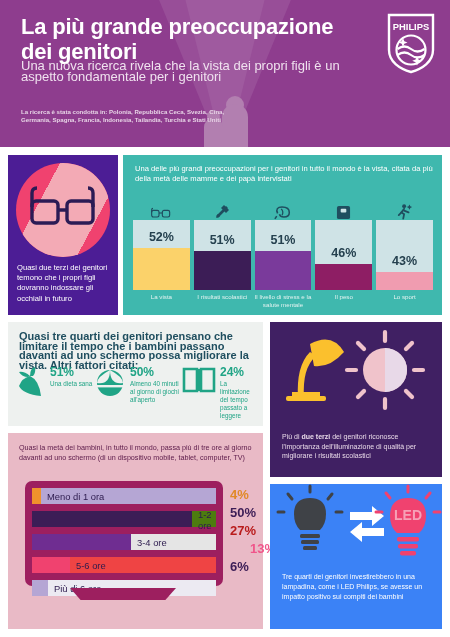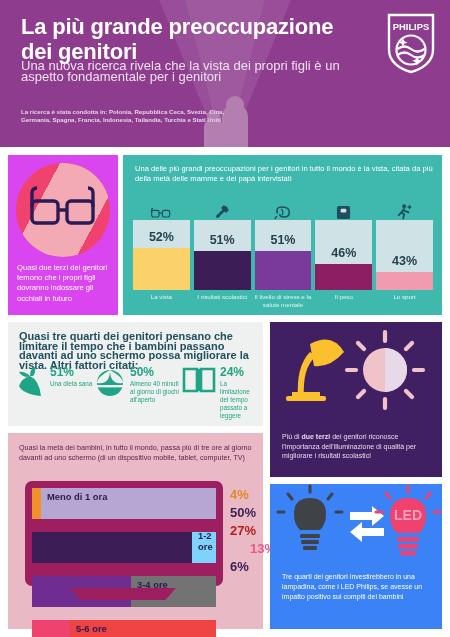--- a/index.html
+++ b/index.html
@@ -19,21 +19,21 @@
   .h-note{position:absolute;left:21px;top:108px;width:230px;color:#e7d3e6;font-size:6.1px;line-height:8.4px;font-weight:bold;}
   .people{position:absolute;left:198px;top:96px;width:60px;height:52px;}
   .p-big{position:absolute;left:24px;top:8px;width:26px;height:44px;background:#b27fb0;border-radius:13px 13px 0 0;}
   .p-bighead{position:absolute;left:28px;top:0px;width:18px;height:18px;border-radius:50%;background:#b27fb0;}
   .p-sml{position:absolute;left:6px;top:22px;width:19px;height:30px;background:#b27fb0;border-radius:9px 9px 0 0;}
   .p-smlhead{position:absolute;left:9px;top:14px;width:13px;height:13px;border-radius:50%;background:#b27fb0;}
 
   .logo{position:absolute;right:12px;top:12px;width:54px;height:62px;}
 
   
-  .card-glasses{position:absolute;left:8px;top:155px;width:110px;height:160px;background:#d946ef;}
+  .card-glasses{position:absolute;left:8px;top:155px;width:110px;height:160px;background:#4c1d95;}
   .circ-wrap{position:absolute;left:8px;top:8px;width:94px;height:94px;border-radius:50%;background:#f0426f;overflow:hidden;}
   .circ-wedge{position:absolute;left:-10px;top:-10px;width:114px;height:114px;
     background:linear-gradient(118deg,rgba(255,255,255,0) 34%,#f3aab5 34%,#f3aab5 72%,rgba(255,255,255,0) 72%);}
   .glasses{position:absolute;left:14px;top:22px;width:66px;height:46px;}
   .card-glasses p{position:absolute;left:9px;top:108px;width:95px;margin:0;color:#fff;font-size:7.6px;line-height:10.2px;}
 
   .card-bars{position:absolute;left:123px;top:155px;width:319px;height:160px;background:#3fb8ae;}
   .bars-head{position:absolute;left:12px;top:9px;width:300px;color:#fff;font-size:7.6px;line-height:10.4px;}
   .bars-row{position:absolute;left:10px;top:44px;width:300px;height:118px;display:flex;gap:4px;}
   .bcol{flex:1;display:flex;flex-direction:column;align-items:center;}
@@ -52,21 +52,21 @@
   .fxtxt{color:#20a486;font-size:6.3px;line-height:8px;margin-top:1px;}
 
   .card-lamp{position:absolute;left:270px;top:322px;width:172px;height:155px;background:#402063;}
   .lamp-txt{position:absolute;left:12px;top:110px;width:150px;color:#e8d9e8;font-size:7px;line-height:9.6px;}
 
   
   .card-screen{position:absolute;left:8px;top:433px;width:255px;height:196px;background:#e9bac6;}
   .sc-head{position:absolute;left:11px;top:10px;width:234px;color:#5b1a49;font-size:7.2px;line-height:9.8px;}
   .monitor{position:absolute;left:17px;top:48px;width:198px;height:105px;background:#9d1f5f;border-radius:7px;padding:7px;box-sizing:border-box;}
   .screen{position:absolute;left:24px;top:55px;width:184px;height:91px;}
-  .srow{position:relative;height:31px;margin-bottom:13px;background:#b5a6d4;font-weight:bold;}
+  .srow{position:relative;height:16px;margin-bottom:7px;background:#b5a6d4;}
   .sfill{position:absolute;left:0;top:0;height:100%;}
   .slab{position:absolute;top:0;height:17px;display:flex;align-items:center;color:#2d1b4e;font-size:9.4px;padding-left:4px;}
   .stand{position:absolute;left:62px;top:155px;width:106px;height:12px;background:#9d1f5f;
     clip-path:polygon(0 0,100% 0,90% 100%,10% 100%);}
   .pcts{position:absolute;left:222px;top:53px;width:36px;}
   .pct{height:18px;font-size:13px;font-weight:bold;line-height:18px;}
 
   .card-led{position:absolute;left:270px;top:484px;width:172px;height:145px;background:#3b82f6;}
   .led-txt{position:absolute;left:12px;top:88px;width:152px;color:#fff;font-size:7px;line-height:9.8px;}
 </style>
@@ -262,25 +262,25 @@
   </div>
 
   <div class="card-screen">
     <div class="sc-head">Quasi la metà dei bambini, in tutto il mondo, passa più di tre ore al giorno davanti ad uno schermo (di un dispositivo mobile, tablet, computer, TV)</div>
     <div class="monitor"></div>
     <div class="screen" id="screen-rows">
         <div class="srow" style="background: rgb(181, 166, 212);">
           <div class="sfill" style="width:9px;background:#f0922c;"></div>
           <div class="slab" style="left:11px;">Meno di 1 ora</div>
         </div>
-        <div class="srow" style="background: #7dd3fc;">
+        <div class="srow" style="background: #4d7c0f;">
           <div class="sfill" style="width:160px;background:#3c1d56;"></div>
           <div class="slab" style="left:162px;">1-2 ore</div>
         </div>
-        <div class="srow" style="background: #737373;">
+        <div class="srow" style="background: #e5e5e5;">
           <div class="sfill" style="width:99px;background:#6f2d91;"></div>
           <div class="slab" style="left:101px;">3-4 ore</div>
         </div>
         <div class="srow" style="background: #ef4444;">
           <div class="sfill" style="width:38px;background:#f0426f;"></div>
           <div class="slab" style="left:40px;">5-6 ore</div>
         </div>
         <div class="srow" style="background: rgb(236, 234, 242);">
           <div class="sfill" style="width:16px;background:#b5a6d4;"></div>
           <div class="slab" style="left:18px;">Più di 6 ore</div>

